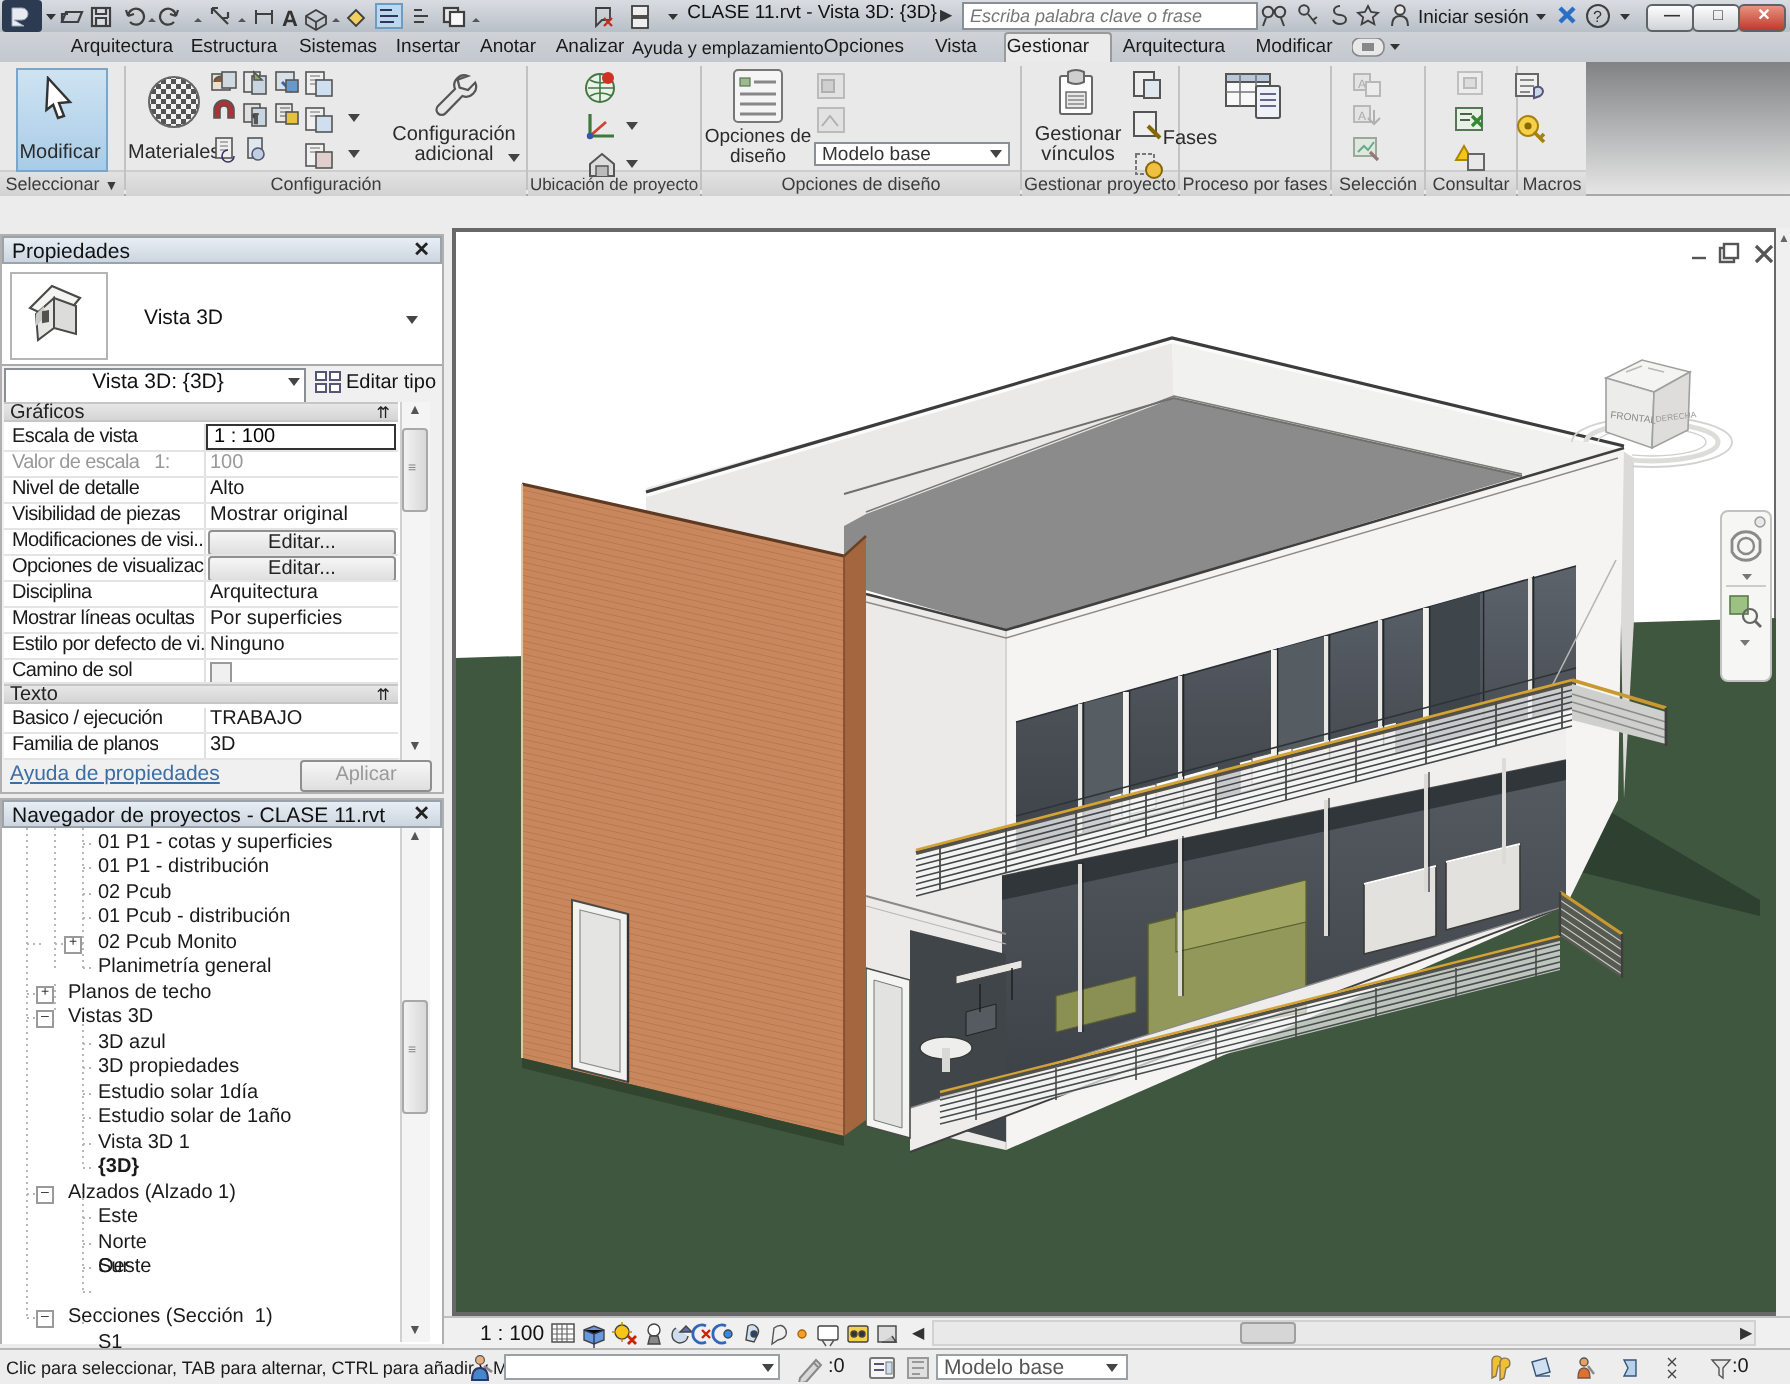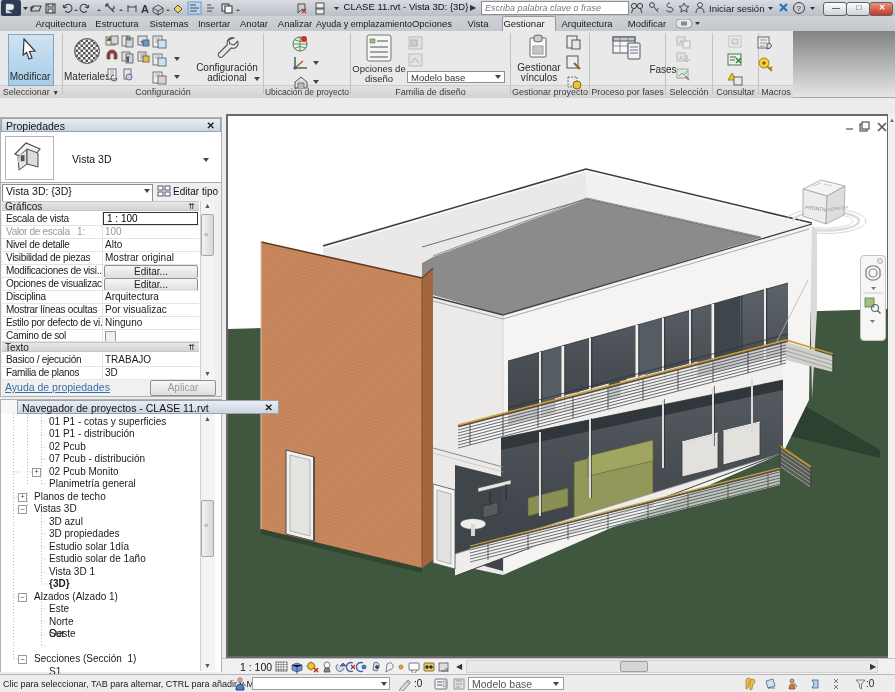--- a/index.html
+++ b/index.html
@@ -135,21 +135,21 @@
       <rect x="5" y="2.5" width="6" height="4" fill="#888"></rect>
       <path d="M19 3 l2.5 3 2.5 -3 z" fill="#333"></path>
     </svg>
 
 <div class="abs" id="ribbon">
   <div class="abs" id="ribbonempty"></div>
 
   <div class="abs rlabel" style="left:0;width:62px">Seleccionar <span style="font-size:7px">▼</span></div>
   <div class="abs rlabel" style="left:63px;width:200px">Configuración</div>
   <div class="abs rlabel" style="left:264px;width:86px;font-size:8.5px;">Ubicación de proyecto</div>
-  <div class="abs rlabel" style="left:351px;width:159px">Familia de diseño</div>
+  <div class="abs rlabel" style="left:351px;width:159px">Opciones de diseño</div>
   <div class="abs rlabel" style="left:511px;width:78px">Gestionar proyecto</div>
   <div class="abs rlabel" style="left:590px;width:75px">Proceso por fases</div>
   <div class="abs rlabel" style="left:666px;width:46px">Selección</div>
   <div class="abs rlabel" style="left:713px;width:45px">Consultar</div>
   <div class="abs rlabel" style="left:759px;width:34px">Macros</div>
 
   <div class="abs rsep" style="left:62px"></div>
   <div class="abs rsep" style="left:263px"></div>
   <div class="abs rsep" style="left:350px"></div>
   <div class="abs rsep" style="left:510px"></div>
@@ -277,21 +277,21 @@
         <circle cx="11" cy="10" r="4" fill="#f0c040" stroke="#886600"></circle>
       </svg>
 
   <svg class="abs" style="left:612px;top:4px" width="30" height="26" viewBox="0 0 30 26">
         <rect x="1" y="2" width="22" height="16" fill="#f8f8f8" stroke="#555"></rect>
         <rect x="1" y="2" width="22" height="4" fill="#b8c8d8" stroke="#555"></rect>
         <path d="M8 2 v16 M16 2 v16 M1 11 h22" stroke="#777" stroke-width=".8"></path>
         <rect x="16" y="8" width="12" height="16" rx="1" fill="#eef2f6" stroke="#555"></rect>
         <path d="M18 12 h8 M18 15 h8 M18 18 h8" stroke="#668" stroke-width=".9"></path>
       </svg>
-  <div class="abs rtext" style="left:648px;top:33px;width:30px">Fases</div>
+  <div class="abs rtext" style="left:580px;top:33px;width:30px">Fases</div>
 
   <svg class="abs" style="left:676px;top:4px" width="15" height="14" viewBox="0 0 15 14">
         <rect x="1" y="2" width="8" height="8" fill="#e4e4e4" stroke="#b8b8b8"></rect>
         <text x="3" y="9" font-size="6" fill="#aaa">A</text>
         <rect x="7" y="6" width="7" height="7" fill="#ececec" stroke="#b8b8b8"></rect>
       </svg>
   <svg class="abs" style="left:676px;top:20px" width="15" height="14" viewBox="0 0 15 14">
         <rect x="1" y="2" width="8" height="8" fill="#e4e4e4" stroke="#b8b8b8"></rect>
         <text x="3" y="9" font-size="6" fill="#aaa">A</text>
         <path d="M11 4 v7 M8 8 l3 3 3 -3" stroke="#b0b0b0" fill="none"></path>
@@ -532,21 +532,21 @@
   <div class="abs" style="top:18px;left:4px;width:47px;height:42px;background:#fff;border:1px solid #b5b5b5;"></div>
   <svg class="abs" style="top:22px;left:12px" width="32" height="34" viewBox="0 0 32 34">
     <polygon points="2,14 13,3 27,9 17,21" fill="#f4f4f2" stroke="#4a4a48" stroke-width="1.1"></polygon>
     <polygon points="5,17 14,9 14,24 6,30" fill="#e6e6e4" stroke="#4a4a48" stroke-width="1"></polygon>
     <polygon points="14,9 25,13 25,27 14,24" fill="#dcdcda" stroke="#4a4a48" stroke-width="1"></polygon>
     <polygon points="5,17 9,13 9,19 5,23" fill="#c8c8c6"></polygon>
     <rect x="8" y="17" width="3.5" height="6" fill="#55524e" transform="skewY(-10 )"></rect>
   </svg>
   <div class="abs" style="top:35px;left:71px;font-size:10.5px;color:#111;">Vista 3D</div>
   <div class="abs dd" style="top:40px;left:202px;"></div>
-  <div class="abs" style="top:66px;left:1px;width:151px;height:32px;background:#fff;border:1px solid #8a8f96;box-sizing:border-box;font-size:10.5px;line-height:13px;padding-left:3px;color:#111;">Vista 3D: {3D}<span style="position:absolute;right:2px;top:4px" class="dd"></span></div>
+  <div class="abs" style="top:66px;left:1px;width:151px;height:32px;background:#fff;border:1px solid #8a8f96;box-sizing:border-box;font-size:10.5px;line-height:13px;padding-left:3px;color:#111;text-align:center;">Vista 3D: {3D}<span style="position:absolute;right:2px;top:4px" class="dd"></span></div>
   <svg class="abs" style="top:67px;left:156px" width="14" height="13" viewBox="0 0 14 13">
         <rect x="1" y="1" width="5" height="4" fill="#fff" stroke="#557"></rect>
         <rect x="1" y="7" width="5" height="4" fill="#fff" stroke="#557"></rect>
         <rect x="8" y="1" width="5" height="4" fill="#fff" stroke="#557"></rect>
         <rect x="8" y="7" width="5" height="4" fill="#fff" stroke="#557"></rect>
       </svg>
   <div class="abs" style="top:68px;left:172px;font-size:10px;color:#111;">Editar tipo</div>
 
   <div class="abs" style="top:83px;left:1px;width:198px;height:178px;background:#fff;"></div>
   <div class="abs sechead" style="top:83px;">Gráficos<span style="position:absolute;right:4px;font-size:8px">⇈</span></div>
@@ -574,21 +574,21 @@
   <div class="abs prow" style="top:160px;">
         <span class="cell-l">Opciones de visualizac...</span>
       </div>
   <div class="abs editbtn" style="top:160px;left:103px;width:92px;height:11px;line-height:11px;">Editar...</div>
   <div class="abs prow" style="top:173px;">
         <span class="cell-l">Disciplina</span>
         <span class="cell-v">Arquitectura</span>
       </div>
   <div class="abs prow" style="top:186px;">
         <span class="cell-l">Mostrar líneas ocultas</span>
-        <span class="cell-v">Por visualizac</span>
+        <span class="cell-v">Por superficies</span>
       </div>
   <div class="abs prow" style="top:199px;">
         <span class="cell-l">Estilo por defecto de vi...</span>
         <span class="cell-v">Ninguno</span>
       </div>
   <div class="abs prow" style="top:212px;">
         <span class="cell-l">Camino de sol</span>
       </div>
   <div class="abs" style="top:213px;left:104px;width:9px;height:9px;background:#f0f0f0;border:1px solid #999;"></div>
   <div class="abs sechead" style="top:224px;">Texto<span style="position:absolute;right:4px;font-size:8px">⇈</span></div>
@@ -617,36 +617,36 @@
 
   <div class="abs scroll" style="top:83px;left:199px;width:14px;height:179px;"></div>
   <div class="sarrow" style="top:84px;left:203px;">▲</div>
   <div class="thumb" style="top:96px;height:40px;left:200px;"></div>
   <div class="abs" style="top:113px;left:203px;font-size:7px;color:#888;">≡</div>
   <div class="sarrow" style="top:252px;left:203px;">▼</div>
   <div class="abs" style="top:263px;left:4px;font-size:10.5px;color:#3a6ea5;text-decoration:underline;">Ayuda de propiedades</div>
   <div class="abs editbtn" style="top:262px;left:149px;width:64px;height:14px;line-height:14px;color:#999;">Aplicar</div>
 </div>
 <div class="abs" id="browser">
-  <div class="abs phead" style="top:0;left:16px;width:262px;">Navegador de proyectos - CLASE 11.rvt<span class="pclose" style="position:absolute;right:5px;top:0">✕</span></div>
+  <div class="abs phead" style="top:0;left:0;width:220px;">Navegador de proyectos - CLASE 11.rvt<span class="pclose" style="position:absolute;right:5px;top:0">✕</span></div>
   <div class="abs" style="top:14px;left:0;width:220px;height:258px;background:#fff;"></div>
   <svg class="abs" style="top:14px;left:0" width="199" height="258" viewBox="0 0 199 258">
     <g stroke="#b8b8b8" stroke-dasharray="1 2">
       <path d="M12.5 0 V245"></path>
       <path d="M26.5 0 V70 M26.5 78 V92"></path>
       <path d="M40.5 0 V70 M40.5 95 V170 M40.5 182 V232 M40.5 244 V250"></path>
       <path d="M12.5 58 h8 M12.5 83 h8 M12.5 95 h8 M12.5 183 h8 M12.5 245 h8"></path>
       <path d="M26.5 58 h8"></path>
       <path d="M40.5 8 h6 M40.5 20 h6 M40.5 33 h6 M40.5 45 h6 M40.5 58 h-6 M40.5 70 h6 M40.5 108 h6 M40.5 120 h6 M40.5 133 h6 M40.5 145 h6 M40.5 158 h6 M40.5 170 h6 M40.5 195 h6 M40.5 208 h6 M40.5 220 h6 M40.5 232 h6"></path>
     </g>
   </svg>
   <div class="titem" style="top:16px;left:48px">01 P1 - cotas y superficies</div>
   <div class="titem" style="top:28px;left:48px">01 P1 - distribución</div>
   <div class="titem" style="top:41px;left:48px">02 Pcub</div>
-  <div class="titem" style="top:53px;left:48px">07 Pcub - distribución</div>
+  <div class="titem" style="top:53px;left:48px">01 Pcub - distribución</div>
   <div class="texp" style="top:68px;left:31px">+</div>
   <div class="titem" style="top:66px;left:48px">02 Pcub Monito</div>
   <div class="titem" style="top:78px;left:48px">Planimetría general</div>
   <div class="texp" style="top:93px;left:17px">+</div>
   <div class="titem" style="top:91px;left:33px">Planos de techo</div>
   <div class="texp" style="top:105px;left:17px">–</div>
   <div class="titem" style="top:103px;left:33px">Vistas 3D</div>
   <div class="titem" style="top:116px;left:48px">3D azul</div>
   <div class="titem" style="top:128px;left:48px">3D propiedades</div>
   <div class="titem" style="top:141px;left:48px">Estudio solar 1día</div>

